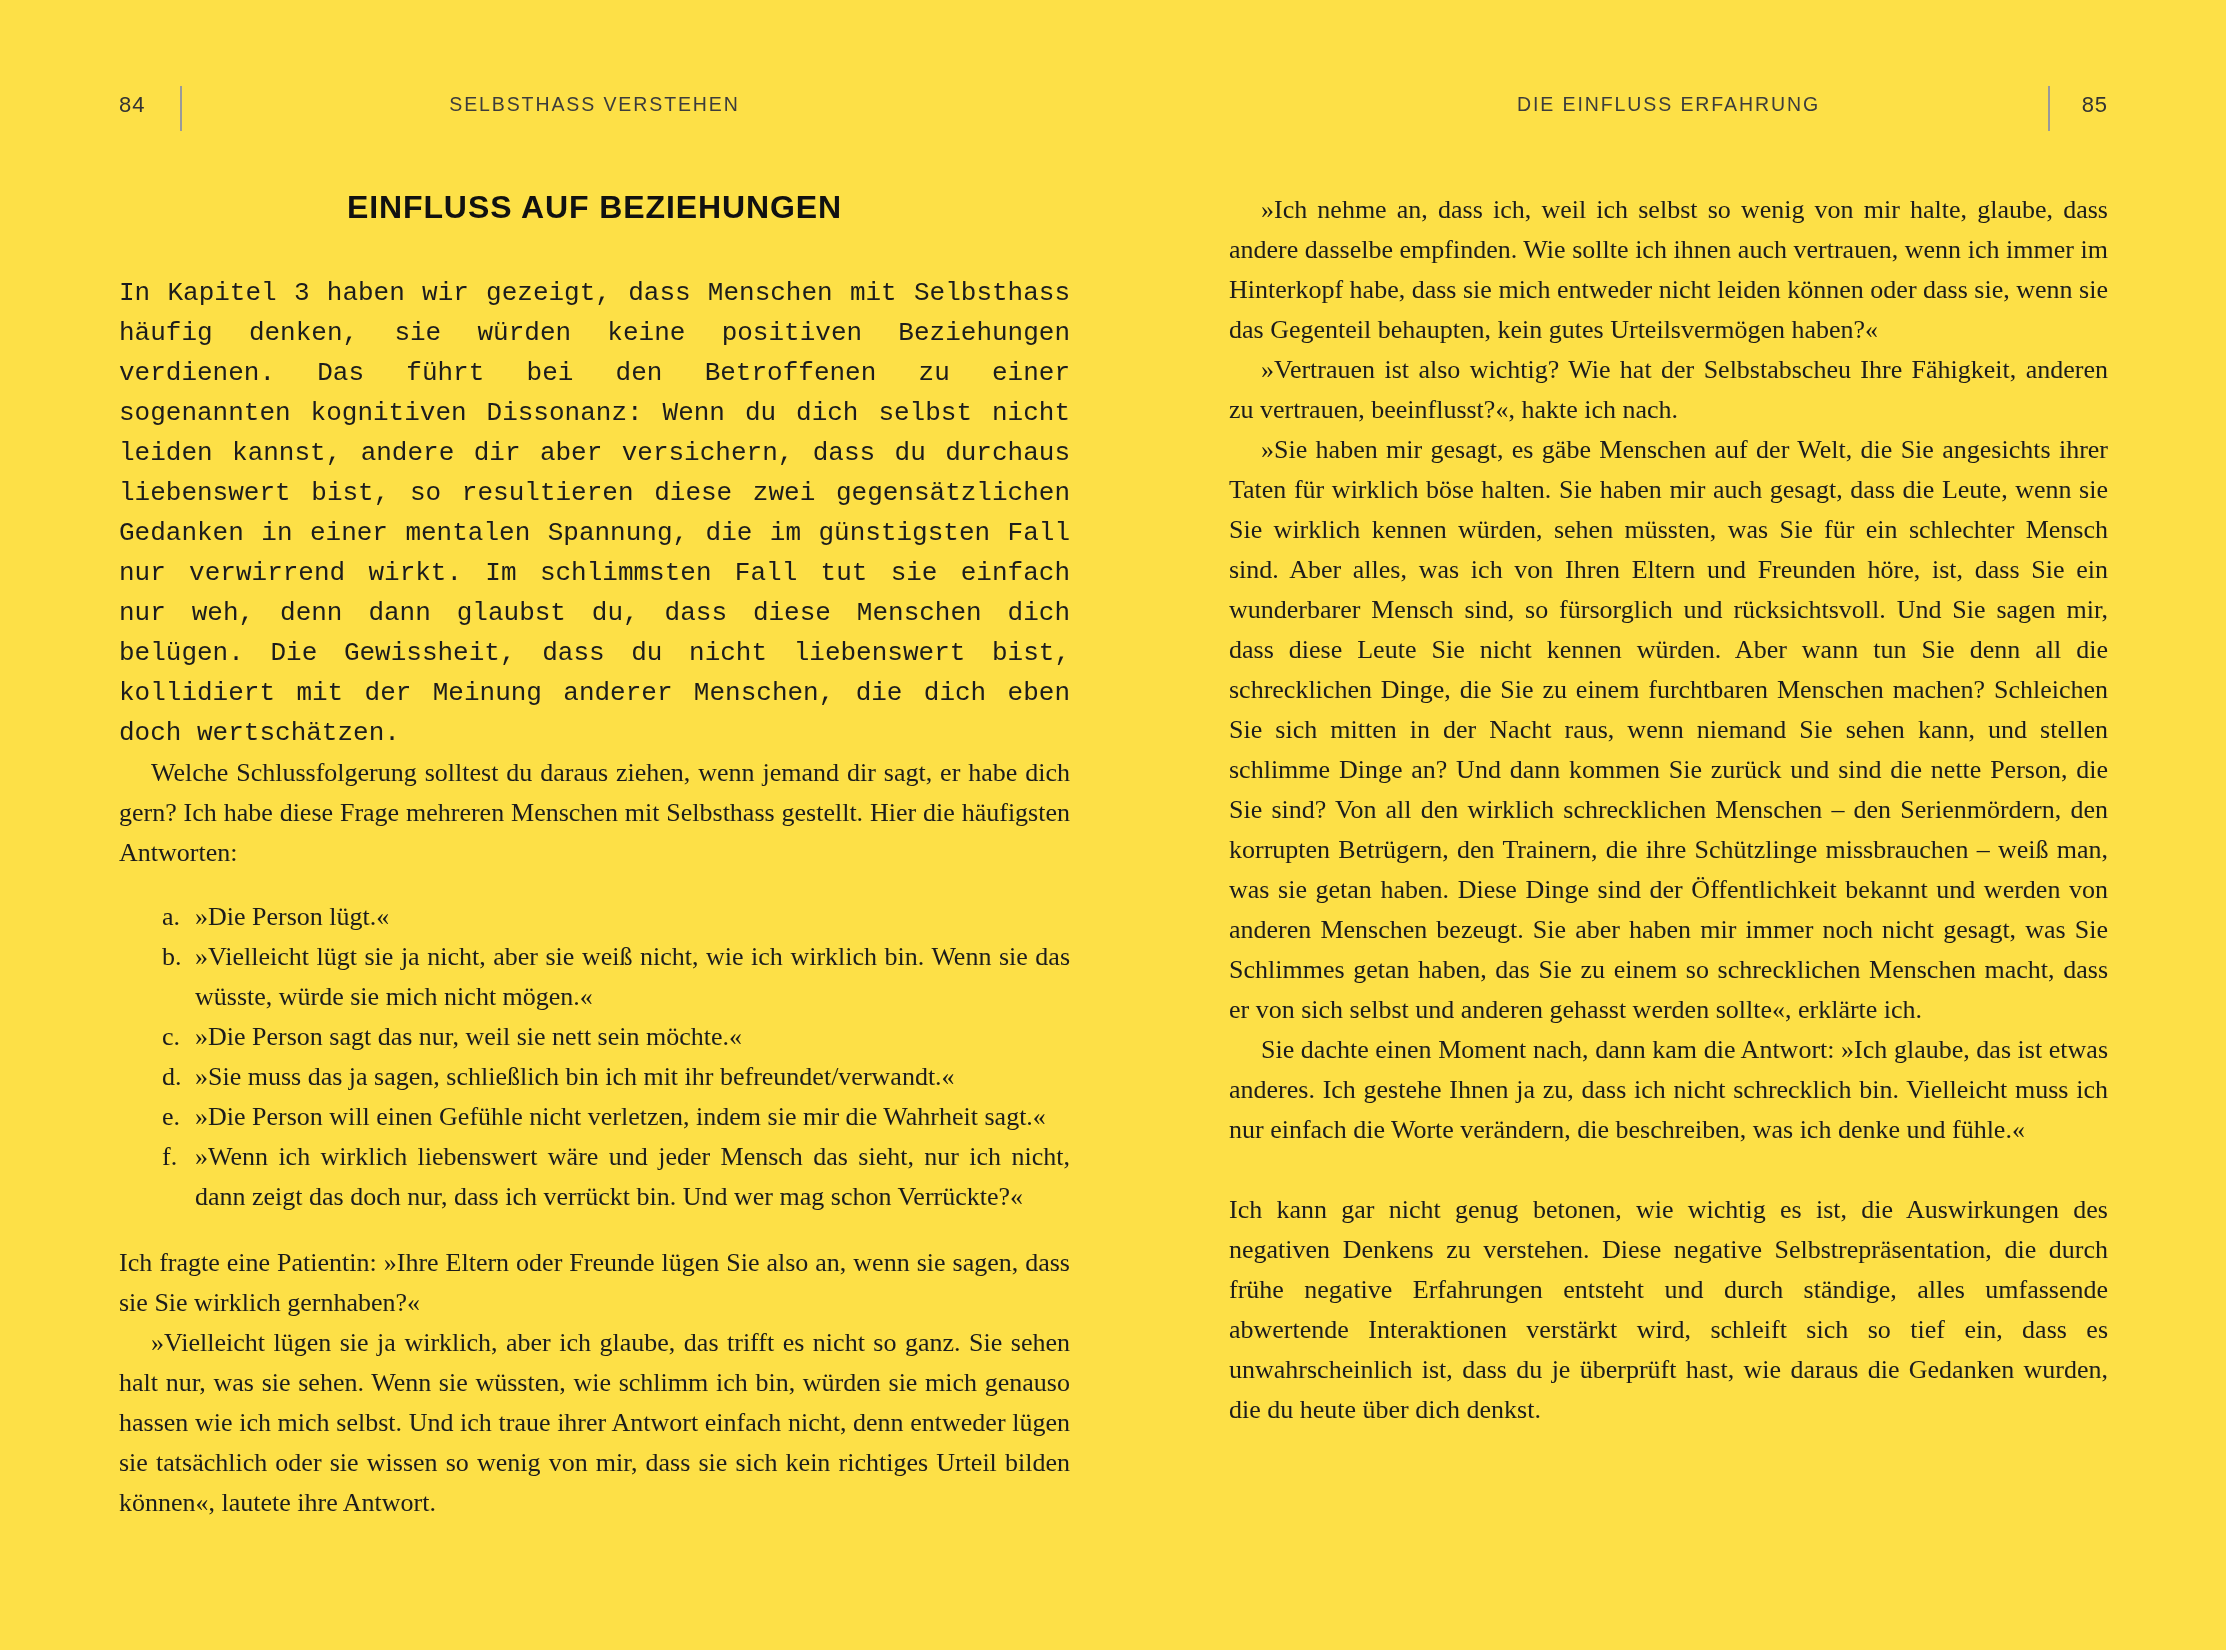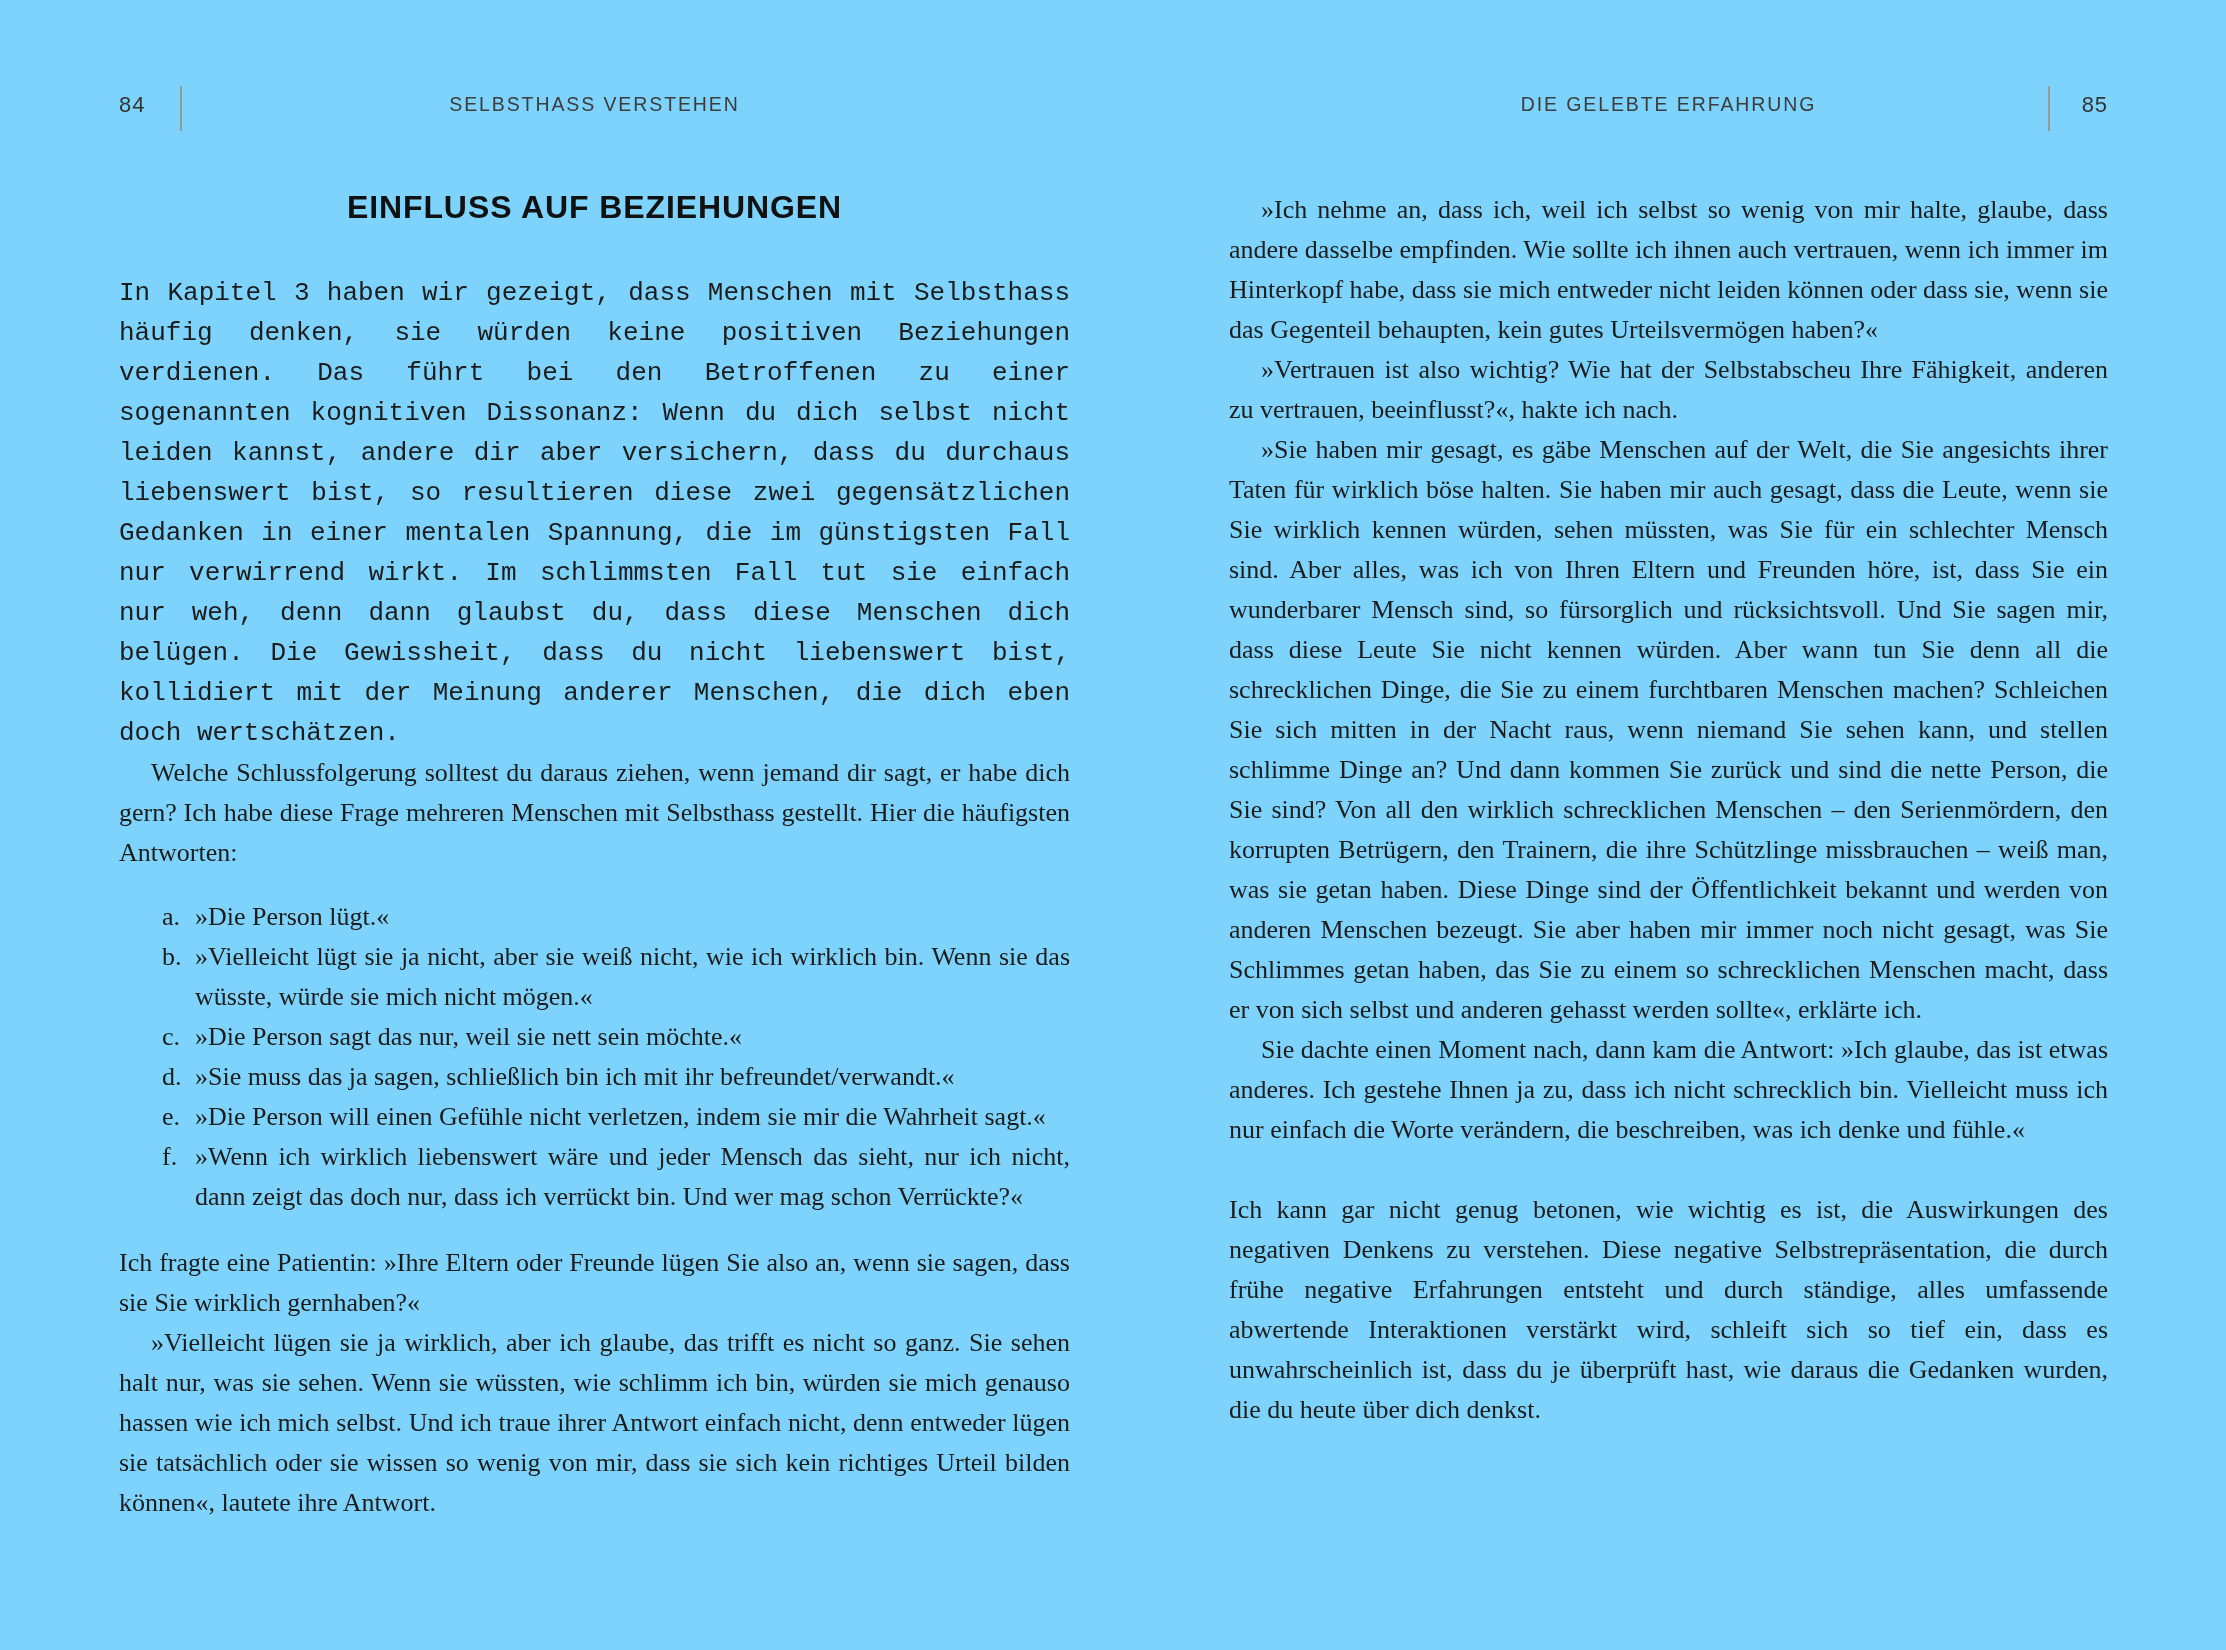--- a/index.html
+++ b/index.html
@@ -4,21 +4,21 @@
 <style>
   html, body {
     margin: 0;
     padding: 0;
     background: #ffffff;
   }
   #spread {
     position: relative;
     width: 2226px;
     height: 1650px;
-    background: #7dd3fc;
+    background: #fde047;
     overflow: hidden;
     color: #1f1f1f;
     font-family: "Liberation Serif", serif;
   }
   .page {
     position: absolute;
     top: 0;
     height: 100%;
   }
   .page-left  { left: 119px;  width: 951px; }
@@ -159,21 +159,21 @@
         </li>
       </ul>
 
       <p class="body-par">Ich fragte eine Patientin: »Ihre Eltern oder Freunde lügen Sie also an, wenn sie sagen, dass sie Sie wirklich gernhaben?«</p>
       <p class="body-par indent">»Vielleicht lügen sie ja wirklich, aber ich glaube, das trifft es nicht so ganz. Sie sehen halt nur, was sie sehen. Wenn sie wüssten, wie schlimm ich bin, würden sie mich genauso hassen wie ich mich selbst. Und ich traue ihrer Antwort einfach nicht, denn entweder lügen sie tatsächlich oder sie wissen so wenig von mir, dass sie sich kein richtiges Urteil bilden können«, lautete ihre Antwort.</p>
     </div>
   </section>
 
   <section class="page page-right">
     <div class="running-row">
-      <span class="running-head">DIE GELEBTE ERFAHRUNG</span>
+      <span class="running-head">DIE EINFLUSS ERFAHRUNG</span>
       <span class="head-divider"></span>
       <span class="page-num">85</span>
     </div>
 
     <div class="content">
       <p class="body-par indent">»Ich nehme an, dass ich, weil ich selbst so wenig von mir halte, glaube, dass andere dasselbe empfinden. Wie sollte ich ihnen auch vertrauen, wenn ich immer im Hinterkopf habe, dass sie mich entweder nicht leiden können oder dass sie, wenn sie das Gegenteil behaupten, kein gutes Urteilsvermögen haben?«</p>
       <p class="body-par indent">»Vertrauen ist also wichtig? Wie hat der Selbstabscheu Ihre Fähigkeit, anderen zu vertrauen, beeinflusst?«, hakte ich nach.</p>
       <p class="body-par indent">»Sie haben mir gesagt, es gäbe Menschen auf der Welt, die Sie angesichts ihrer Taten für wirklich böse halten. Sie haben mir auch gesagt, dass die Leute, wenn sie Sie wirklich kennen würden, sehen müssten, was Sie für ein schlechter Mensch sind. Aber alles, was ich von Ihren Eltern und Freunden höre, ist, dass Sie ein wunderbarer Mensch sind, so fürsorglich und rücksichtsvoll. Und Sie sagen mir, dass diese Leute Sie nicht kennen würden. Aber wann tun Sie denn all die schrecklichen Dinge, die Sie zu einem furchtbaren Menschen machen? Schleichen Sie sich mitten in der Nacht raus, wenn niemand Sie sehen kann, und stellen schlimme Dinge an? Und dann kommen Sie zurück und sind die nette Person, die Sie sind? Von all den wirklich schrecklichen Menschen – den Serienmördern, den korrupten Betrügern, den Trainern, die ihre Schützlinge missbrauchen – weiß man, was sie getan haben. Diese Dinge sind der Öffentlichkeit bekannt und werden von anderen Menschen bezeugt. Sie aber haben mir immer noch nicht gesagt, was Sie Schlimmes getan haben, das Sie zu einem so schrecklichen Menschen macht, dass er von sich selbst und anderen gehasst werden sollte«, erklärte ich.</p>
       <p class="body-par indent">Sie dachte einen Moment nach, dann kam die Antwort: »Ich glaube, das ist etwas anderes. Ich gestehe Ihnen ja zu, dass ich nicht schrecklich bin. Vielleicht muss ich nur einfach die Worte verändern, die beschreiben, was ich denke und fühle.«</p>
       <p class="body-par gap-above">Ich kann gar nicht genug betonen, wie wichtig es ist, die Auswirkungen des negativen Denkens zu verstehen. Diese negative Selbstrepräsentation, die durch frühe negative Erfahrungen entsteht und durch ständige, alles umfassende abwertende Interaktionen verstärkt wird, schleift sich so tief ein, dass es unwahrscheinlich ist, dass du je überprüft hast, wie daraus die Gedanken wurden, die du heute über dich denkst.</p>

